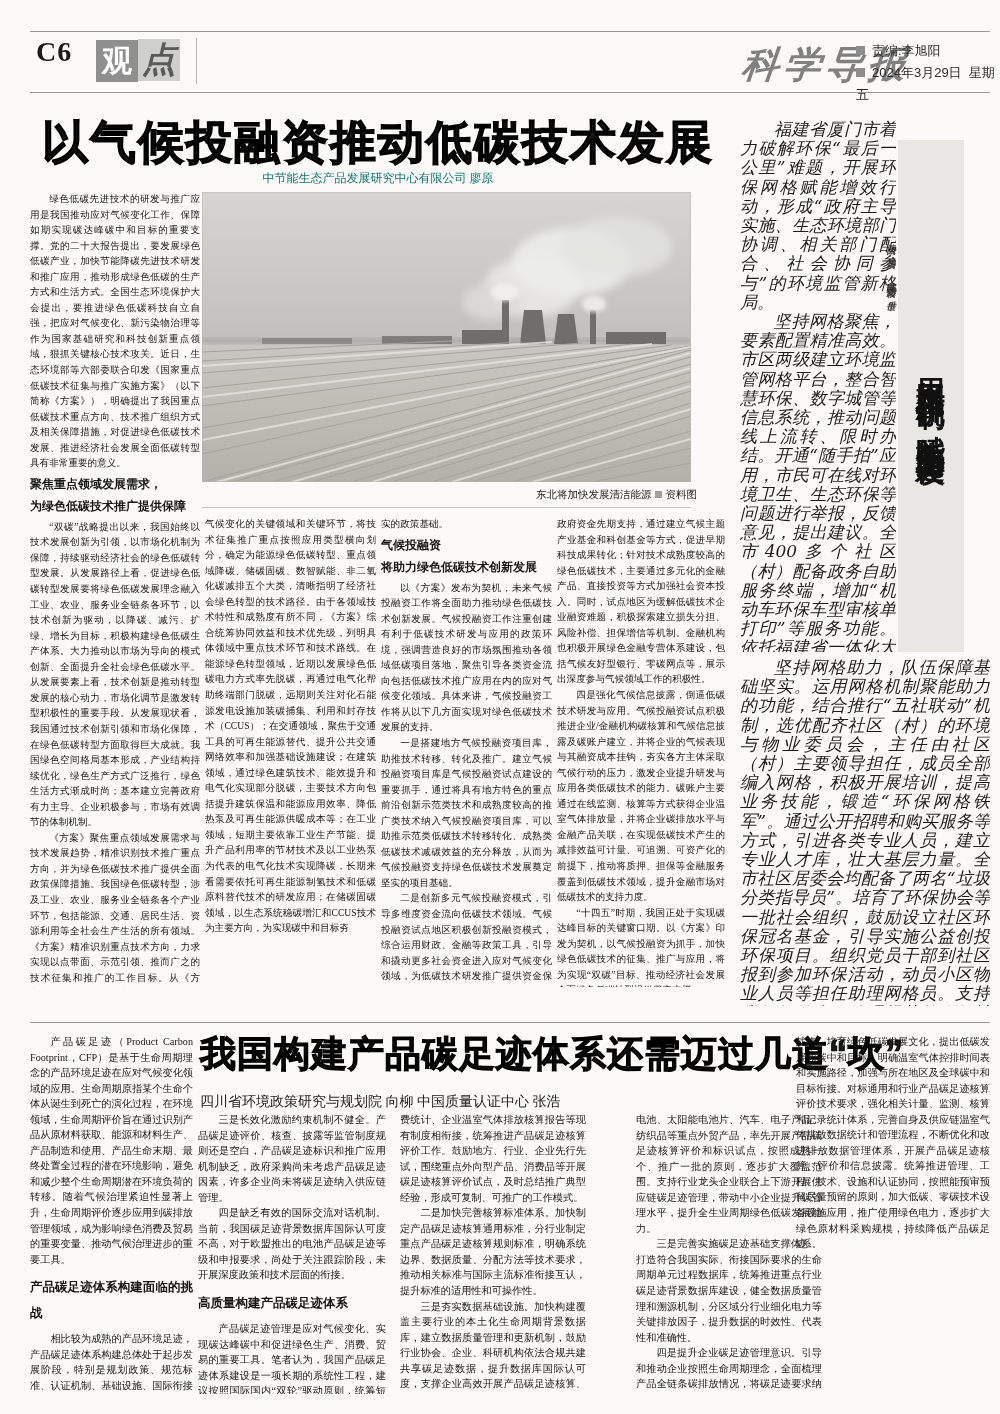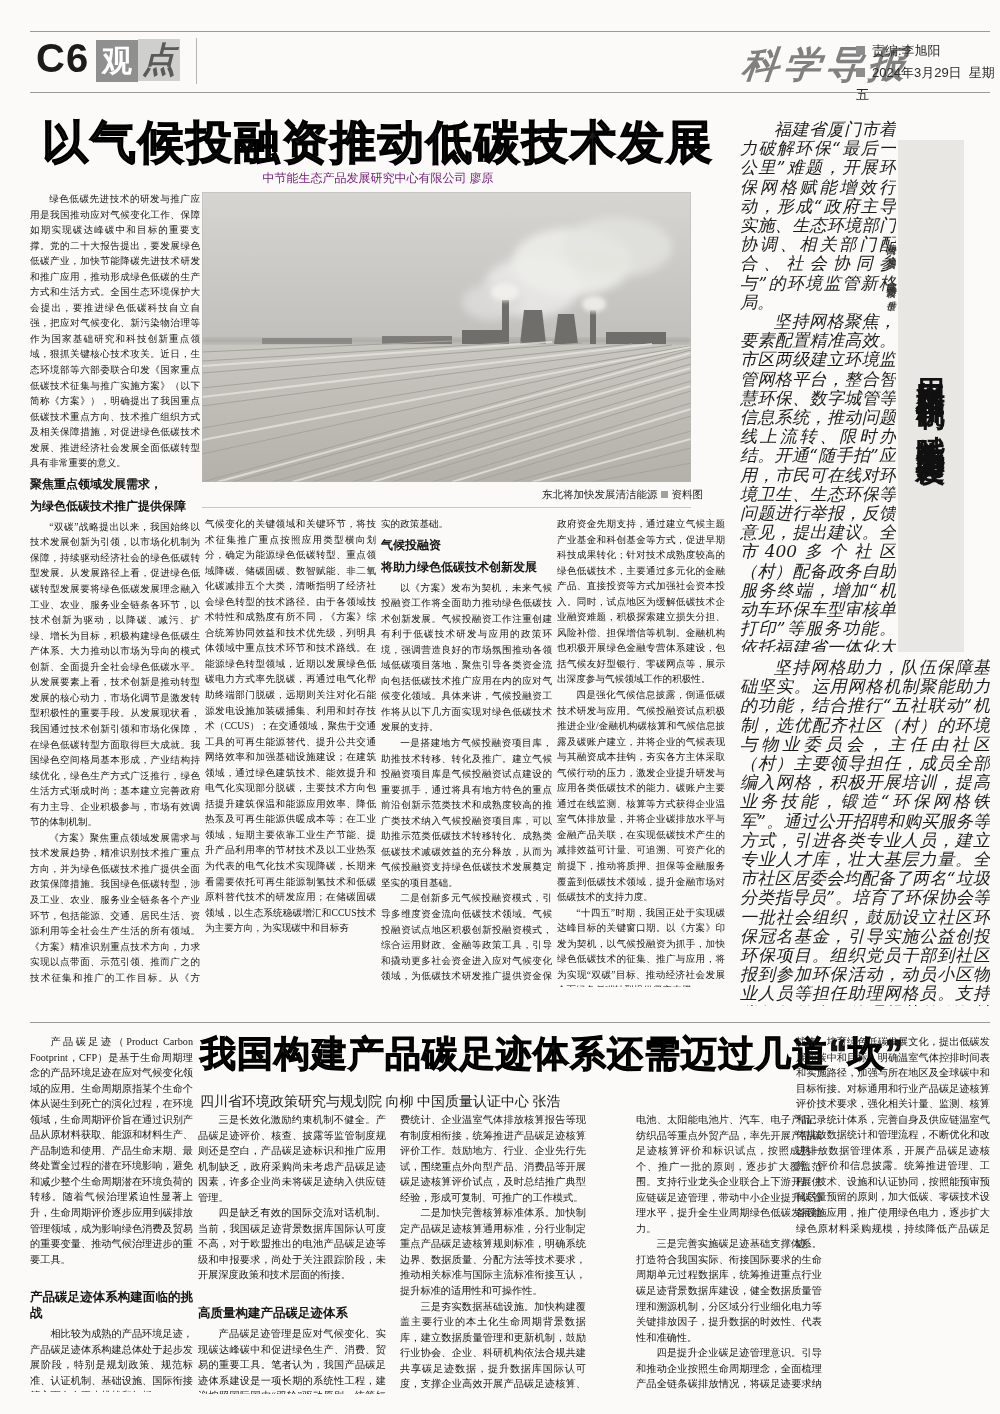--- a/index.html
+++ b/index.html
@@ -1,31 +1,31 @@
 <!DOCTYPE html>
 <html><head>
 <meta charset="utf-8">
 <style>
   html,body{margin:0;padding:0;}
   body{width:1000px;height:1414px;position:relative;background:#fbfaf8;color:#1b1b1b;
        font-family:"Liberation Serif","DejaVu Serif",serif;overflow:hidden;}
   .abs{position:absolute;}
   .rule{position:absolute;background:#9a9a9a;height:1px;}
   
-  .edition{font-family:Liberation Sans, sans-serif;font-weight:bold;font-size:40px;letter-spacing:1px;}
+  .edition{font-family:Liberation Serif, serif;font-weight:bold;font-size:28px;letter-spacing:1px;}
   .logobox{width:42px;height:42px;display:inline-block;text-align:center;}
   .box1{background:#8f8f8f;color:#fff;font-weight:bold;font-size:30px;line-height:42px;font-family:"Liberation Sans",sans-serif;}
   .box2{background:#cfcfcd;color:#5a5a5a;font-weight:bold;font-style:italic;font-size:34px;line-height:40px;font-family:"DejaVu Serif",serif;}
   .masthead{font-family:"DejaVu Serif",serif;font-style:italic;font-weight:bold;font-size:37px;color:#808080;letter-spacing:5px;transform:skewX(-6deg);}
   .edinfo{font-size:13px;font-weight:normal;color:#2a2a2a;line-height:22px;font-family:"Liberation Sans",sans-serif;}
   .sq{display:inline-block;width:9px;height:9px;background:#8d8d8d;margin-right:7px;}
   
   .h1main{font-family:"Liberation Sans",sans-serif;font-weight:900;font-size:46px;letter-spacing:2px;
           text-align:center;-webkit-text-stroke:1.2px #000;white-space:nowrap;}
-  .bylinemain{text-align:center;font-size:12px;color:#701a75;}
+  .bylinemain{text-align:center;font-size:12px;color:#0f766e;}
   .bodycol{font-size:9.6px;line-height:15.55px;text-align:justify;overflow:hidden;color:#161616;}
   .bodycol .pp{text-indent:2em;margin:0;}
   .bodycol .pc{text-indent:0;margin:0;}
   .bodycol .sh{font-family:"Liberation Sans",sans-serif;font-weight:bold;font-size:12px;line-height:17px;
                text-indent:0;margin:5px 0 4px 0;}
   
   .caption{font-size:10.5px;text-align:right;color:#222;}
   .capsq{display:inline-block;width:7px;height:7px;background:#a0a09c;margin:0 4px 0 3px;}
   
   .sidecol{font-size:17px;line-height:19.2px;text-align:justify;overflow:hidden;color:#1c1c1c;
@@ -37,22 +37,22 @@
           display:flex;align-items:center;justify-content:center;}
   .vauthors{writing-mode:vertical-rl;text-orientation:upright;font-size:9.5px;color:#333;
             letter-spacing:1px;font-style:italic;}
   
   .h1bot{font-family:"Liberation Sans",sans-serif;font-weight:900;font-size:36px;letter-spacing:1px;
          text-align:center;-webkit-text-stroke:1px #000;white-space:nowrap;}
   .bylinebot{text-align:left;font-size:14px;color:#222;}
   .botcol{font-size:10.2px;line-height:15.55px;text-align:justify;overflow:hidden;color:#161616;}
   .botcol .pp{text-indent:2em;margin:0;}
   .botcol .pc{text-indent:0;margin:0;}
-  .botcol .sh{font-family:"Liberation Sans",sans-serif;font-weight:bold;font-size:12.5px;line-height:16px;
-              text-indent:0;margin:22px 0 5px 0;}
+  .botcol .sh{font-family:"Liberation Sans",sans-serif;font-weight:bold;font-size:12.5px;line-height:26px;
+              text-indent:0;margin:7px 0 5px 0;}
 </style>
 </head>
 <body>
 
 <div class="rule" style="left:30px;top:31px;width:960px;"></div>
 
 <div class="abs edition" style="left:36px;top:36px;">C6</div>
 <div class="abs" style="left:96px;top:39px;">
   <span class="logobox box1">观</span><span class="logobox box2">点</span>
 </div>
@@ -147,21 +147,21 @@
         <path d="M170 290 L489 194"></path>
       <path d="M250 290 L489 217"></path>
         <path d="M330 290 L489 247"></path>
       <path d="M0 248 L489 155"></path>
         <path d="M0 205 L450 152"></path>
         <path d="M0 174 L350 150"></path>
     </g>
     <rect x="0" y="0" width="489" height="290" fill="none" stroke="#b7b6b2"></rect>
   </svg>
 </div>
-<div class="abs caption" style="left:214px;top:488px;width:489px;">
+<div class="abs caption" style="left:208px;top:488px;width:489px;">
   <span>东北将加快发展清洁能源</span><span class="capsq"></span><span>资料图</span>
 </div>
 <div class="rule" style="left:202px;top:507px;width:489px;background:#c8c7c3;"></div>
 
 <div class="abs bodycol" style="left:205px;top:516px;width:171px;height:471px;">
     <div class="pc">气候变化的关键领域和关键环节，将技术征集推广重点按照应用类型横向划分，确定为能源绿色低碳转型、重点领域降碳、储碳固碳、数智赋能、非二氧化碳减排五个大类，清晰指明了经济社会绿色转型的技术路径。由于各领域技术特性和成熟度有所不同，《方案》综合统筹协同效益和技术优先级，列明具体领域中重点技术环节和技术路线。在能源绿色转型领域，近期以发展绿色低碳电力方式率先脱碳，再通过电气化帮助终端部门脱碳，远期则关注对化石能源发电设施加装碳捕集、利用和封存技术（CCUS）；在交通领域，聚焦于交通工具的可再生能源替代、提升公共交通网络效率和加强基础设施建设；在建筑领域，通过绿色建筑技术、能效提升和电气化实现部分脱碳，主要技术方向包括提升建筑保温和能源应用效率、降低热泵及可再生能源供暖成本等；在工业领域，短期主要依靠工业生产节能、提升产品利用率的节材技术及以工业热泵为代表的电气化技术实现降碳，长期来看需要依托可再生能源制氢技术和低碳原料替代技术的研发应用；在储碳固碳领域，以生态系统稳碳增汇和CCUS技术为主要方向，为实现碳中和目标夯</div>
   </div>
 <div class="abs bodycol" style="left:381px;top:516px;width:171px;height:471px;">
     <div class="pc">实的政策基础。</div>
     <div class="sh">气候投融资</div>

